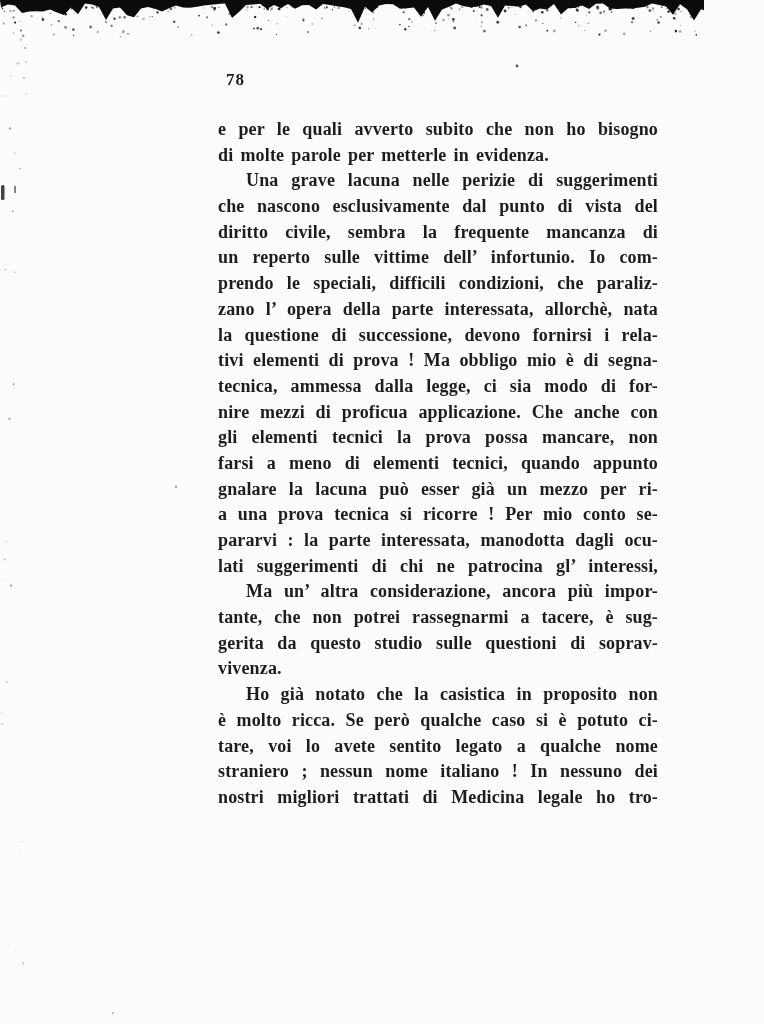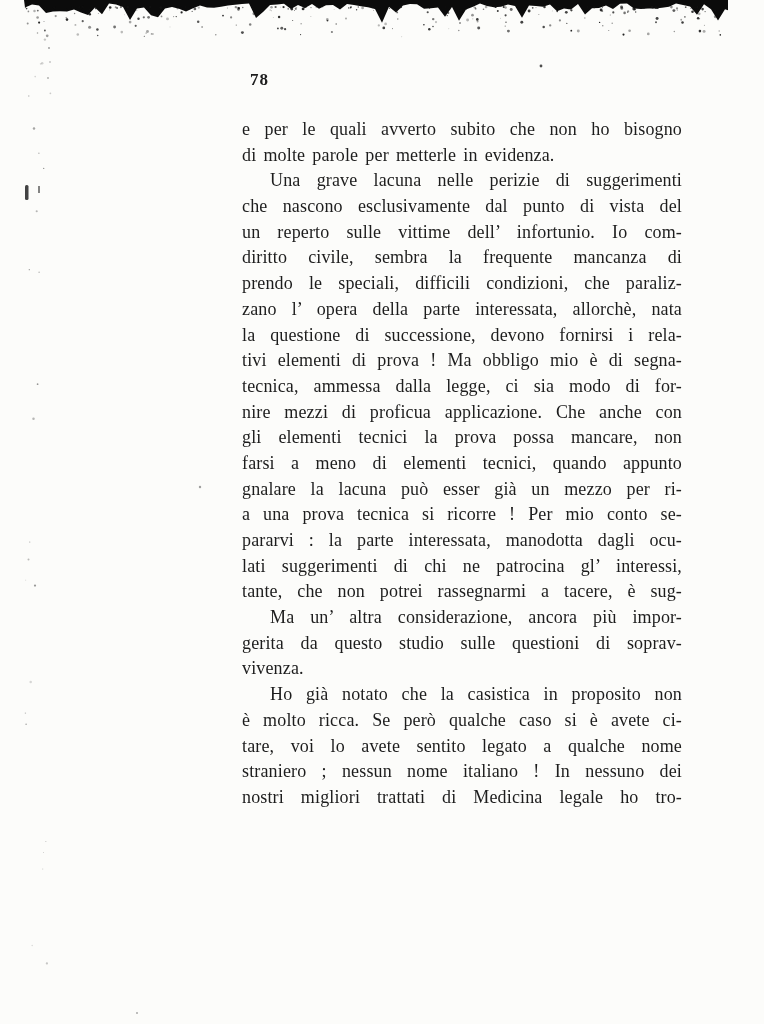--- a/index.html
+++ b/index.html
@@ -12,21 +12,20 @@
   body{
     font-family:"Liberation Serif","DejaVu Serif",serif;
     color:var(--ink);
   }
   .page{
     position:relative;
     width:704px;
     height:1024px;
     background:var(--paper);
     overflow:hidden;
-    margin-left:24px;
   }
   .artifacts{
     position:absolute;
     inset:0;
     width:764px;
     height:1024px;
     pointer-events:none;
     z-index:3;
   }
   .page-number{
@@ -37,20 +36,21 @@
     font-weight:bold;
     letter-spacing:1px;
     z-index:2;
   }
   .text-block{
     position:absolute;
     left:218px;
     top:117px;
     width:440px;
     z-index:2;
+    font-weight:bold;
   }
   .line{
     height:25.7px;
     line-height:25.7px;
     font-size:18px;
     letter-spacing:0.15px;
     text-align:justify;
     text-align-last:justify;
   }
   .line.end{
@@ -495,37 +495,37 @@
       <circle cx="25" cy="48" r="0.9" fill="#333" opacity="0.5"></circle>
       <circle cx="26" cy="62" r="0.8" fill="#333" opacity="0.45"></circle>
       <circle cx="24" cy="78" r="0.9" fill="#333" opacity="0.4"></circle>
     </svg>
   <div class="page-number">78</div>
   <div class="text-block">
       <div class="line">e per le quali avverto subito che non ho bisogno</div>
       <div class="line end">di molte parole per metterle in evidenza.</div>
       <div class="line ind">Una grave lacuna nelle perizie di suggerimenti</div>
       <div class="line">che nascono esclusivamente dal punto di vista del</div>
+      <div class="line">diritto civile, sembra la frequente mancanza di</div>
       <div class="line">un reperto sulle vittime dell’ infortunio. Io com-</div>
-      <div class="line">diritto civile, sembra la frequente mancanza di</div>
       <div class="line">prendo le speciali, difficili condizioni, che paraliz-</div>
       <div class="line">zano l’ opera della parte interessata, allorchè, nata</div>
       <div class="line">la questione di successione, devono fornirsi i rela-</div>
       <div class="line">tivi elementi di prova ! Ma obbligo mio è di segna-</div>
       <div class="line">tecnica, ammessa dalla legge, ci sia modo di for-</div>
       <div class="line">nire mezzi di proficua applicazione. Che anche con</div>
       <div class="line">gli elementi tecnici la prova possa mancare, non</div>
       <div class="line">farsi a meno di elementi tecnici, quando appunto</div>
       <div class="line">gnalare la lacuna può esser già un mezzo per ri-</div>
       <div class="line">a una prova tecnica si ricorre ! Per mio conto se-</div>
       <div class="line">pararvi : la parte interessata, manodotta dagli ocu-</div>
       <div class="line">lati suggerimenti di chi ne patrocina gl’ interessi,</div>
+      <div class="line ind">Ma un’ altra considerazione, ancora più impor-</div>
       <div class="line">tante, che non potrei rassegnarmi a tacere, è sug-</div>
-      <div class="line ind">Ma un’ altra considerazione, ancora più impor-</div>
       <div class="line">gerita da questo studio sulle questioni di soprav-</div>
       <div class="line end">vivenza.</div>
       <div class="line ind">Ho già notato che la casistica in proposito non</div>
-      <div class="line">è molto ricca. Se però qualche caso si è avete ci-</div>
+      <div class="line">è molto ricca. Se però qualche caso si è potuto ci-</div>
       <div class="line">tare, voi lo avete sentito legato a qualche nome</div>
       <div class="line">straniero ; nessun nome italiano ! In nessuno dei</div>
       <div class="line">nostri migliori trattati di Medicina legale ho tro-</div>
     </div>
 </div>
 
 </body></html>

